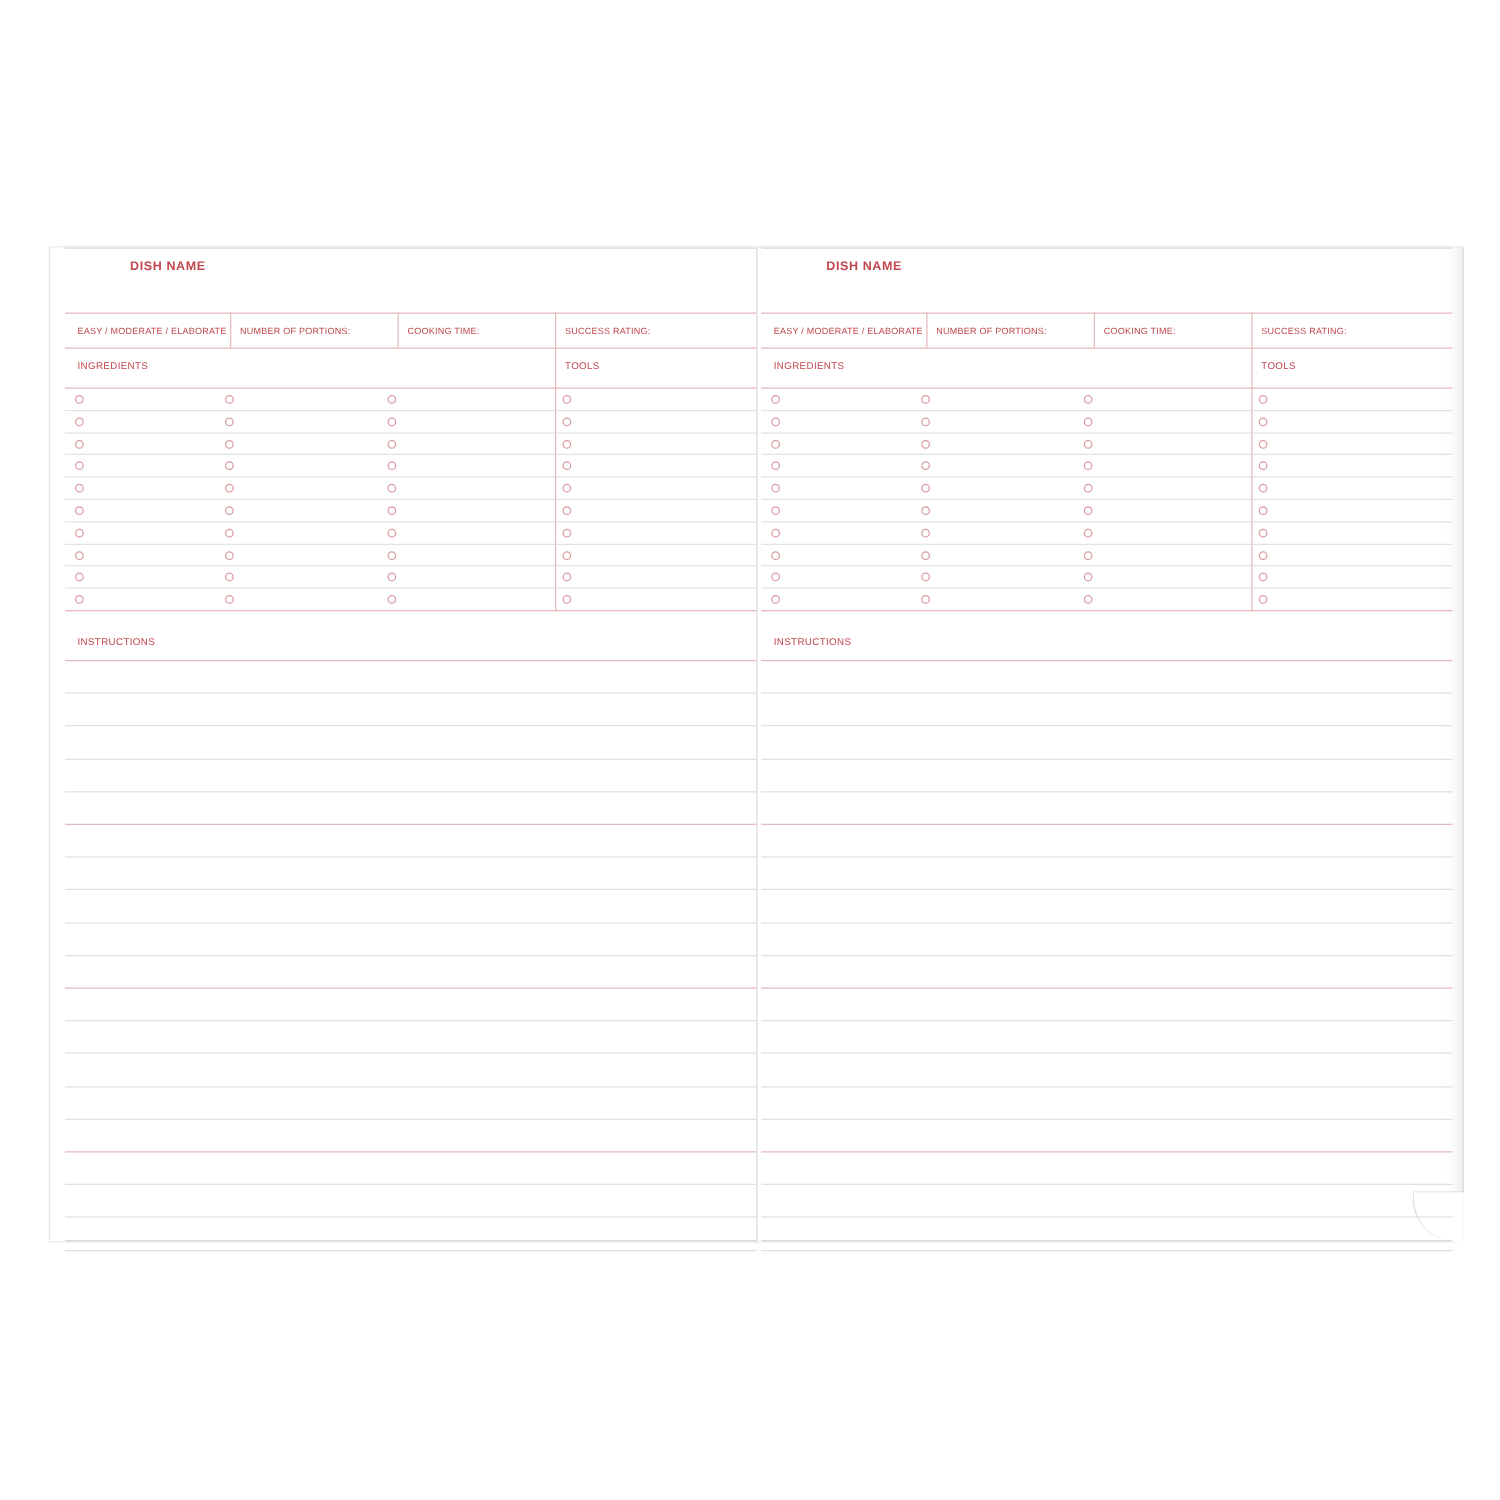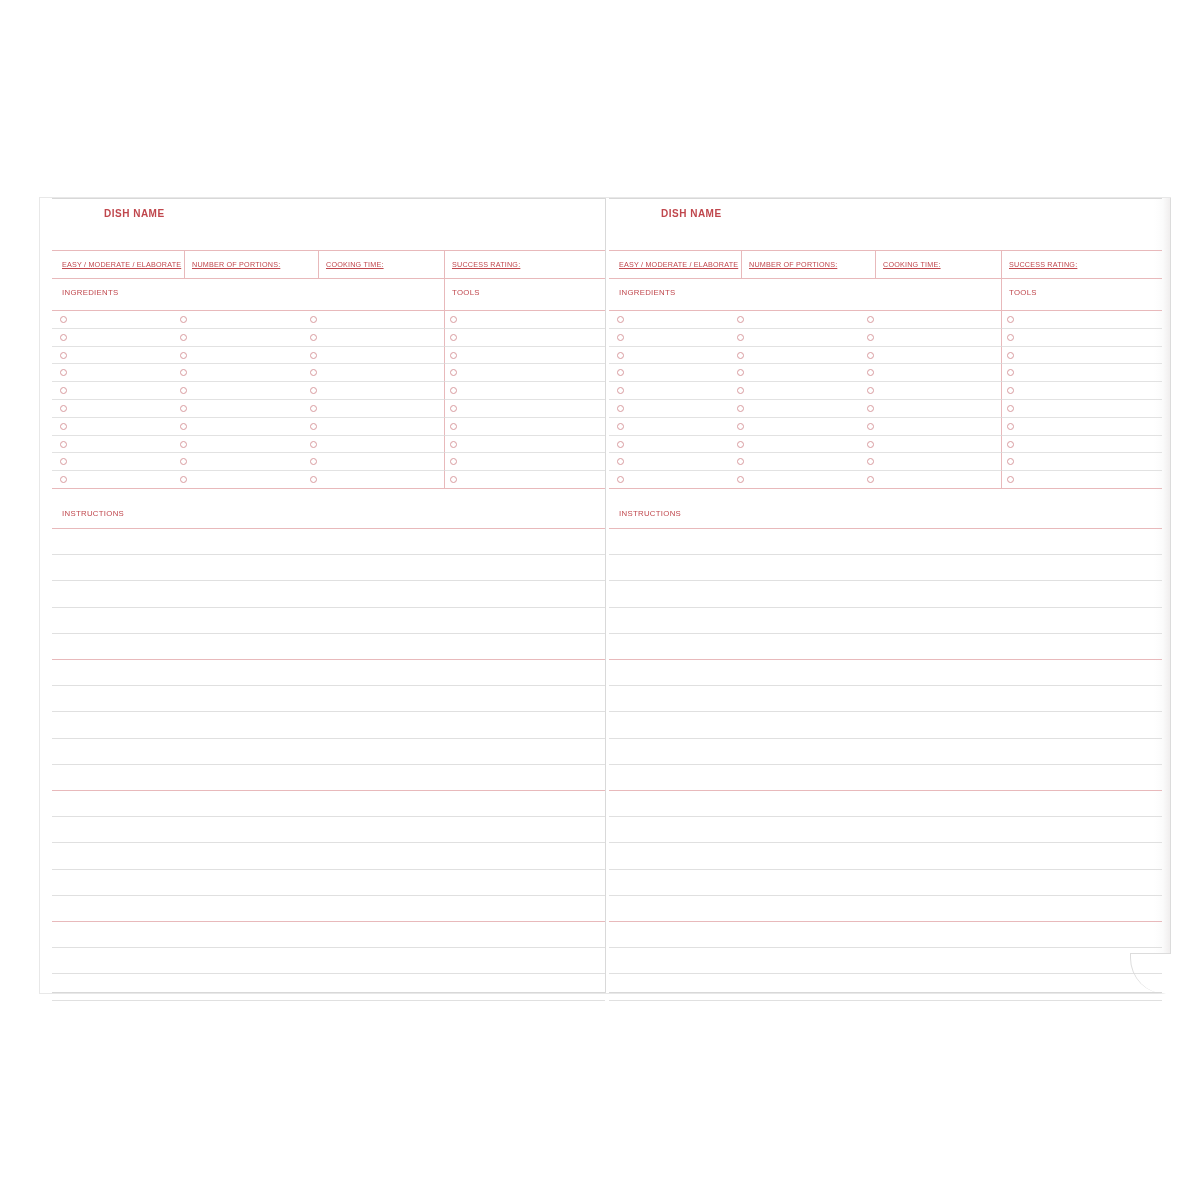--- a/index.html
+++ b/index.html
@@ -91,21 +91,20 @@
     color: #c0474d;
     padding-left: 44px;
   }
 
   .meta-label {
     position: absolute;
     font-size: 7.2px;
     letter-spacing: .2px;
     color: #c0474d;
     white-space: nowrap;
-    text-decoration: underline;
   }
 
   .section-label {
     position: absolute;
     font-size: 7.8px;
     letter-spacing: .3px;
     color: #c0474d;
     white-space: nowrap;
   }
 

